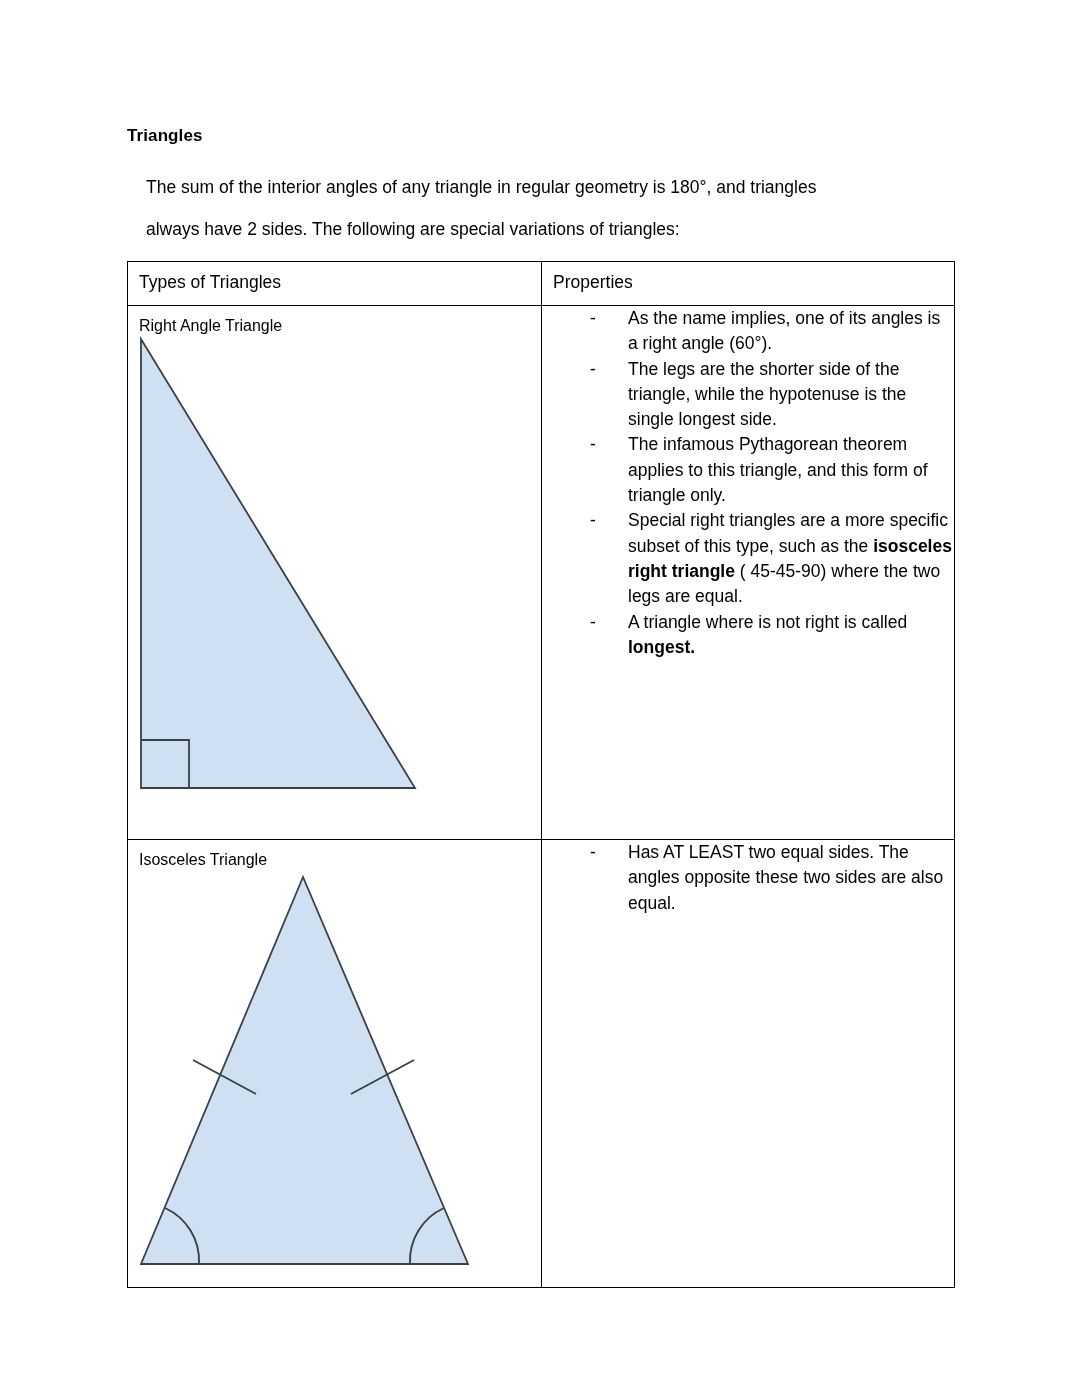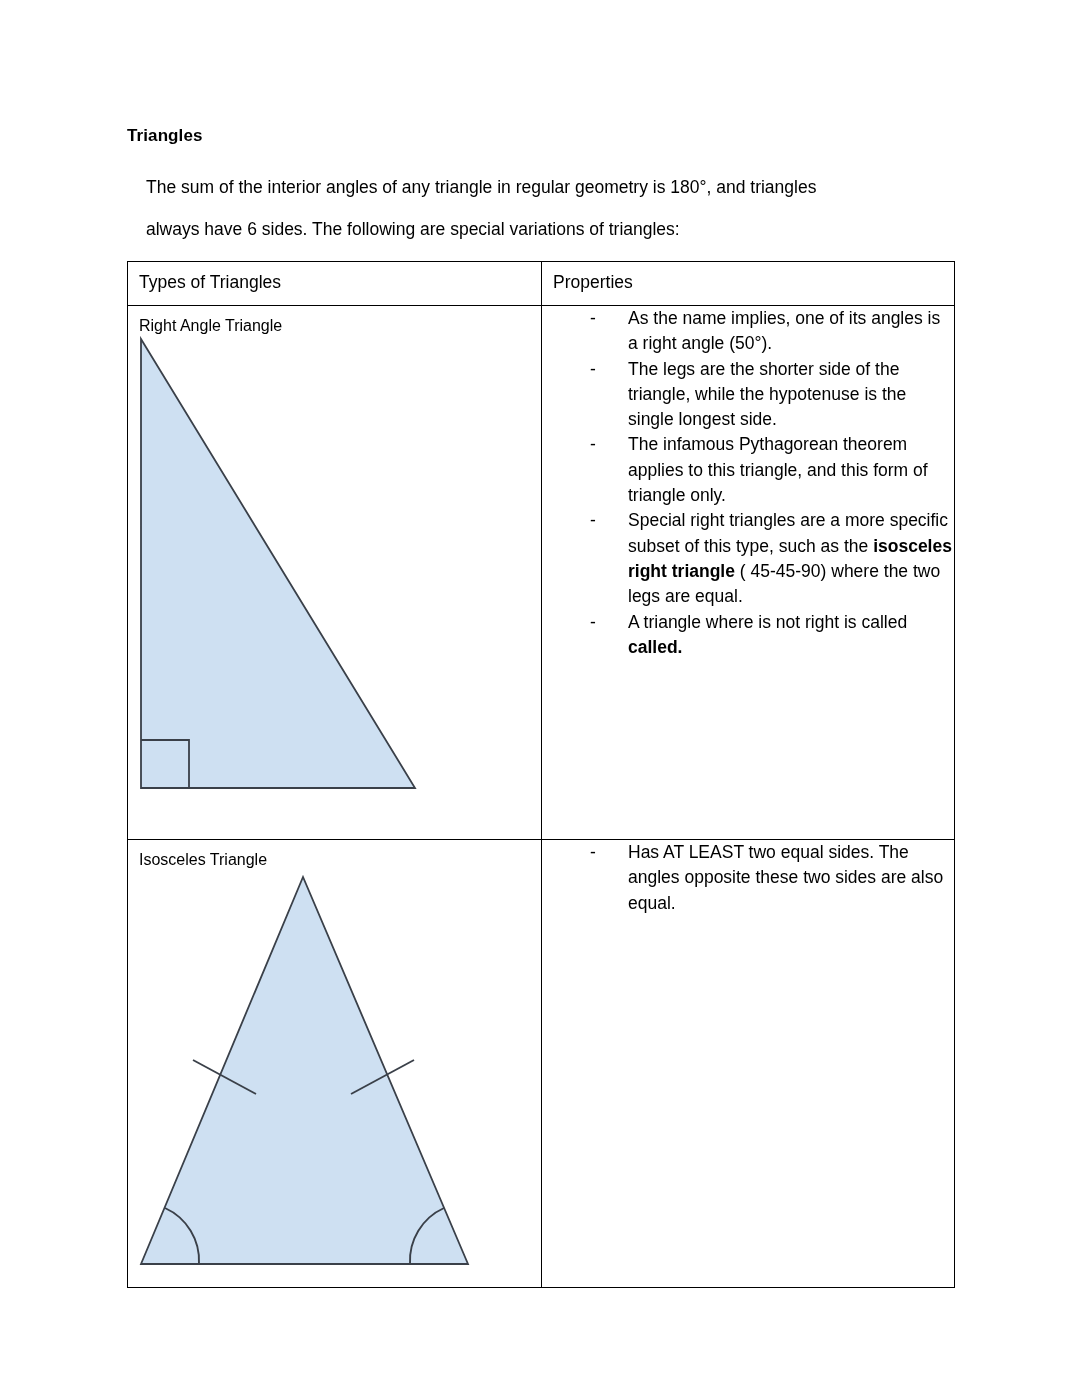--- a/index.html
+++ b/index.html
@@ -120,21 +120,21 @@
 </style>
 </head>
 <body>
 
 <div class="page">
 
   <div class="heading">Triangles</div>
 
   <div class="intro">
     <span>The sum of the interior angles of any triangle in regular geometry is 180°, and triangles</span>
-    <span class="lastline">always have 6 sides. The following are special variations of triangles:</span>
+    <span class="lastline">always have 2 sides. The following are special variations of triangles:</span>
   </div>
 
   <table class="tbl">
     <colgroup>
       <col class="col-left">
       <col class="col-right">
     </colgroup>
     <thead>
       <tr>
         <th class="hdr-cell">
@@ -154,37 +154,37 @@
             <svg width="300" height="462" viewBox="0 0 300 462">
               <polygon points="5,3 5,452 279,452" fill="#CEE0F2" stroke="#3A4049" stroke-width="1.8" stroke-linejoin="miter"></polygon>
               <path d="M 5 404 L 53 404 L 53 452" fill="none" stroke="#3A4049" stroke-width="1.8"></path>
             </svg>
           </div>
         </td>
         <td class="props">
           <ul class="bullet-list">
             <li>
               <span class="dash">-</span>
-              <span>As the name implies, one of its angles is a right angle (50°).</span>
+              <span>As the name implies, one of its angles is a right angle (60°).</span>
             </li>
             <li>
               <span class="dash">-</span>
               <span>The legs are the shorter side of the triangle, while the hypotenuse is the single longest side.</span>
             </li>
             <li>
               <span class="dash">-</span>
               <span>The infamous Pythagorean theorem applies to this triangle, and this form of triangle only.</span>
             </li>
             <li>
               <span class="dash">-</span>
               <span>Special right triangles are a more specific subset of this type, such as the </span><b>isosceles right triangle</b><span> ( 45-45-90) where the two legs are equal.</span>
             </li>
             <li>
               <span class="dash">-</span>
-              <span>A triangle where is not right is called </span><b>called.</b><span></span>
+              <span>A triangle where is not right is called </span><b>longest.</b><span></span>
             </li>
           </ul>
         </td>
       </tr>
 
       <tr>
         <td class="fig-cell-2">
           <div class="cell-label">Isosceles Triangle</div>
           <div class="fig-iso">
             <svg width="350" height="400" viewBox="0 0 350 400">

